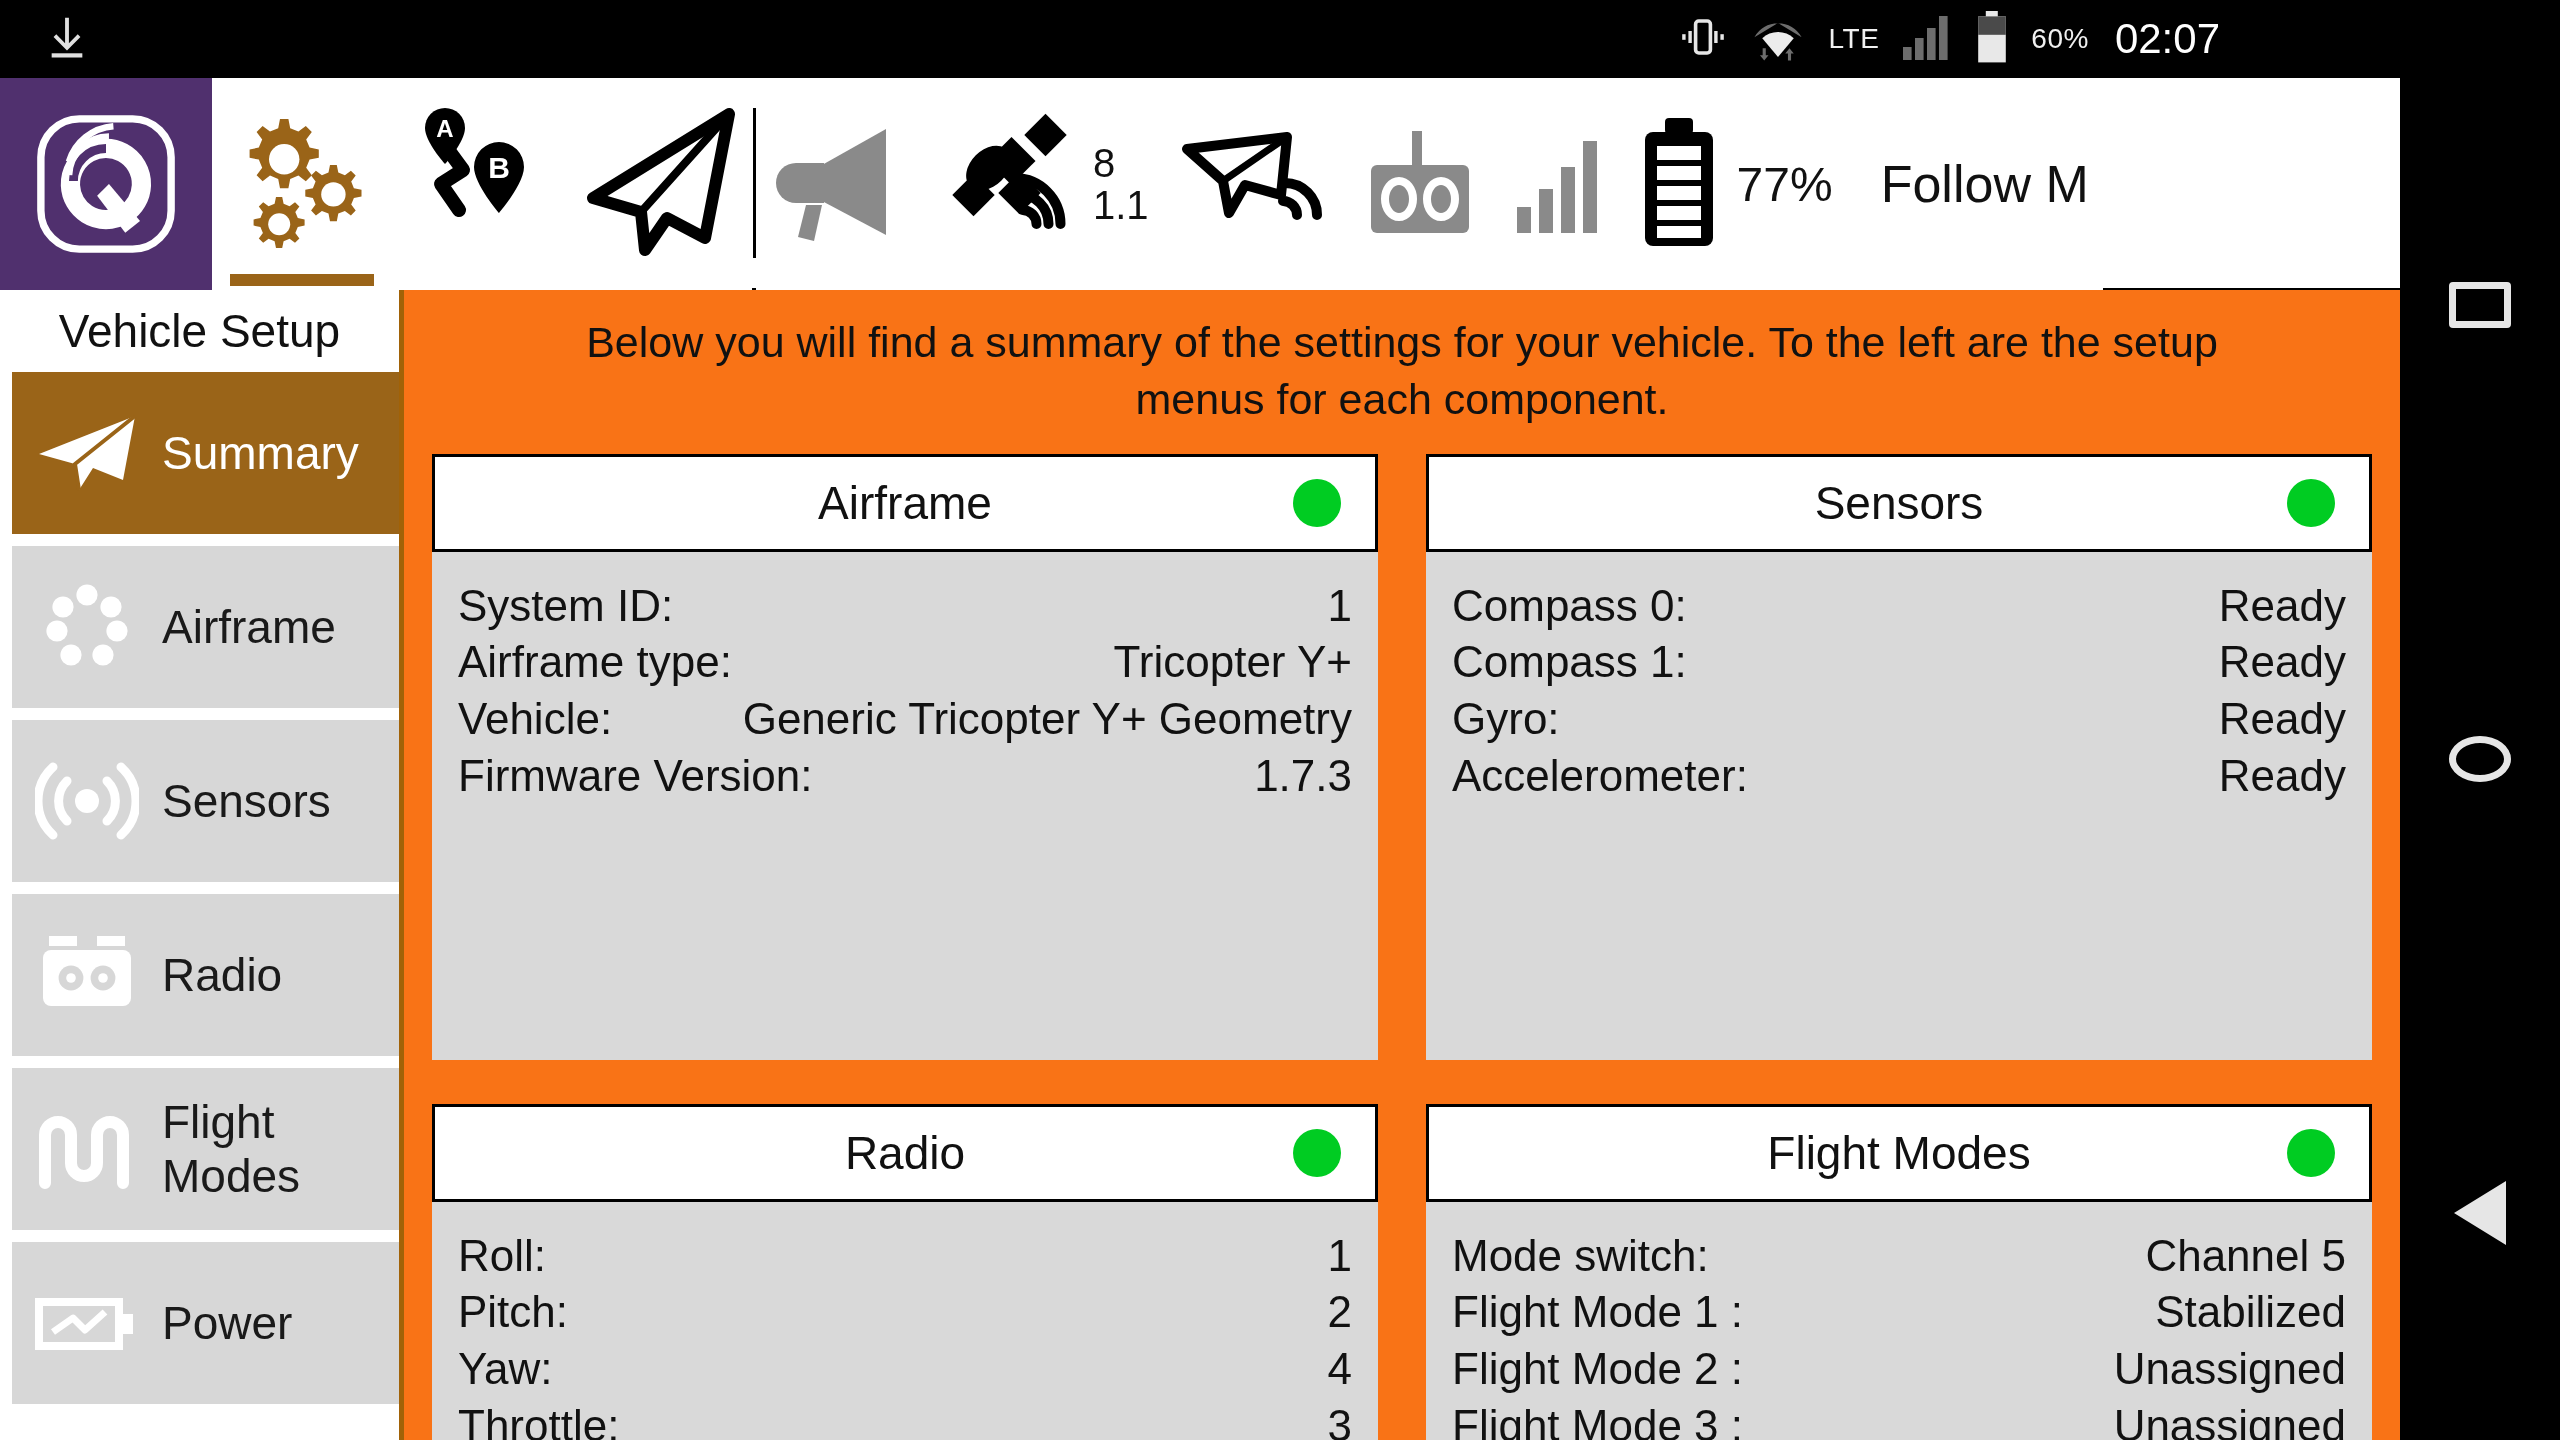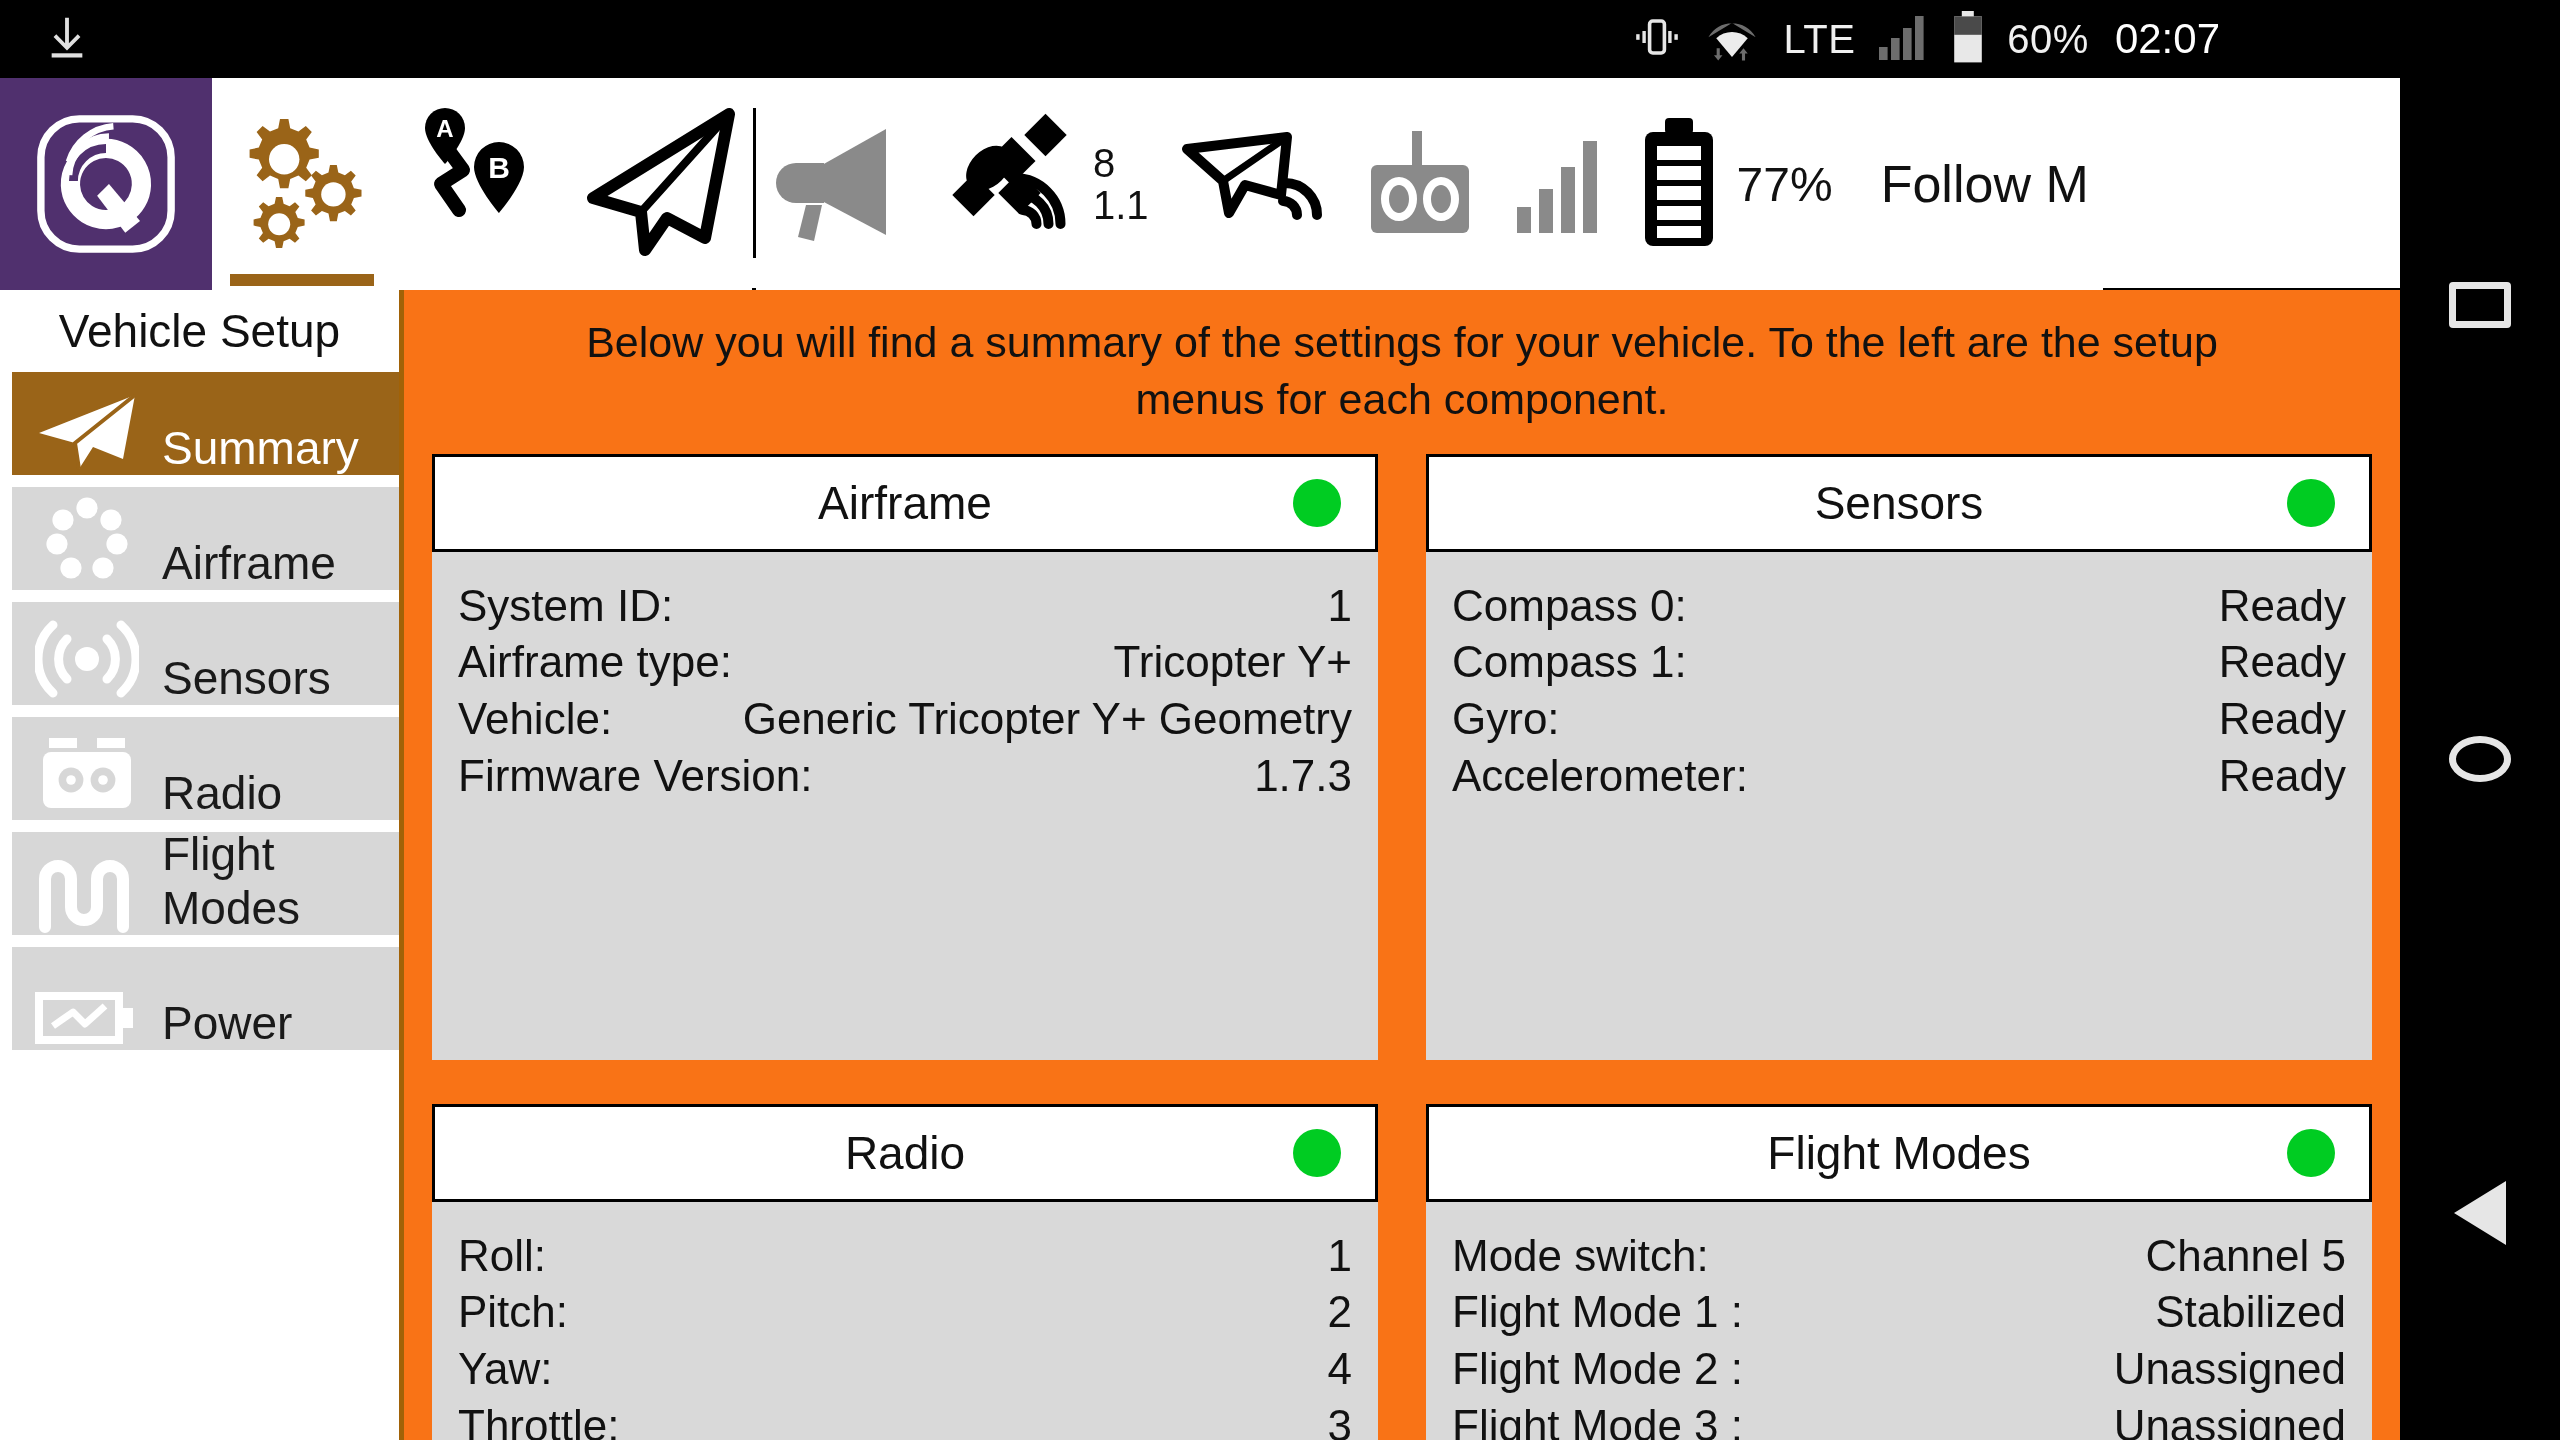--- a/index.html
+++ b/index.html
@@ -6,21 +6,21 @@
   html,body { width:2560px; height:1440px; background:#000; overflow:hidden;
               font-family:"Liberation Sans", sans-serif; }
 
   #root { position:relative; width:2560px; height:1440px; background:#000; }
 
   
   #statusbar { position:absolute; left:0; top:0; width:2400px; height:78px;
                background:#000; color:#e8e8e8; display:flex; align-items:center; }
   #sb-left { display:flex; align-items:center; padding-left:44px; }
   #sb-right { margin-left:auto; display:flex; align-items:center; gap:22px; padding-right:180px; }
-  .sb-txt { font-size:40px; color:#f0f0f0; letter-spacing:0.5px; }
+  .sb-txt { font-size:28px; color:#f0f0f0; letter-spacing:0.5px; }
   #sb-clock { font-size:42px; color:#fff; margin-left:4px; }
 
   
   #toolbar { position:absolute; left:0; top:78px; width:2400px; height:212px;
              background:#ffffff; display:flex; align-items:stretch;
              border-bottom:2px solid #000; }
   #logo-cell { width:212px; height:212px; background:#50306e;
                display:flex; align-items:center; justify-content:center; flex:0 0 212px; }
 
   .tbtn { position:relative; width:180px; height:212px; flex:0 0 180px;
@@ -39,22 +39,22 @@
 
   
   #body { position:absolute; left:0; top:290px; width:2400px; height:1150px;
           background:#fff; display:flex; overflow:hidden; }
 
   
   #sidebar { width:404px; flex:0 0 404px; background:#fff;
              border-right:5px solid #a16207; overflow:hidden; }
   #sb-title { height:82px; display:flex; align-items:center; justify-content:center;
               font-size:46px; color:#111; }
-  .side-item { height:103px; margin:0 0 12px 12px; width:392px; background:#d7d7d7;
-               display:flex; align-items:flex-end; }
+  .side-item { height:162px; margin:0 0 12px 12px; width:392px; background:#d7d7d7;
+               display:flex; align-items:center; }
   .side-item.sel { background:#9a6418; }
   .side-ic { width:150px; flex:0 0 150px; display:flex; align-items:center; justify-content:center; }
   .side-lb { font-size:46px; color:#1a1a1a; }
   .side-item.sel .side-lb { color:#fff; }
 
   
   #content { flex:1; background:#f97316; position:relative; overflow:hidden; padding:0 28px; }
   #intro { font-size:43px; color:#111; text-align:center; line-height:1.32;
            padding:24px 120px 0 120px; }
 

